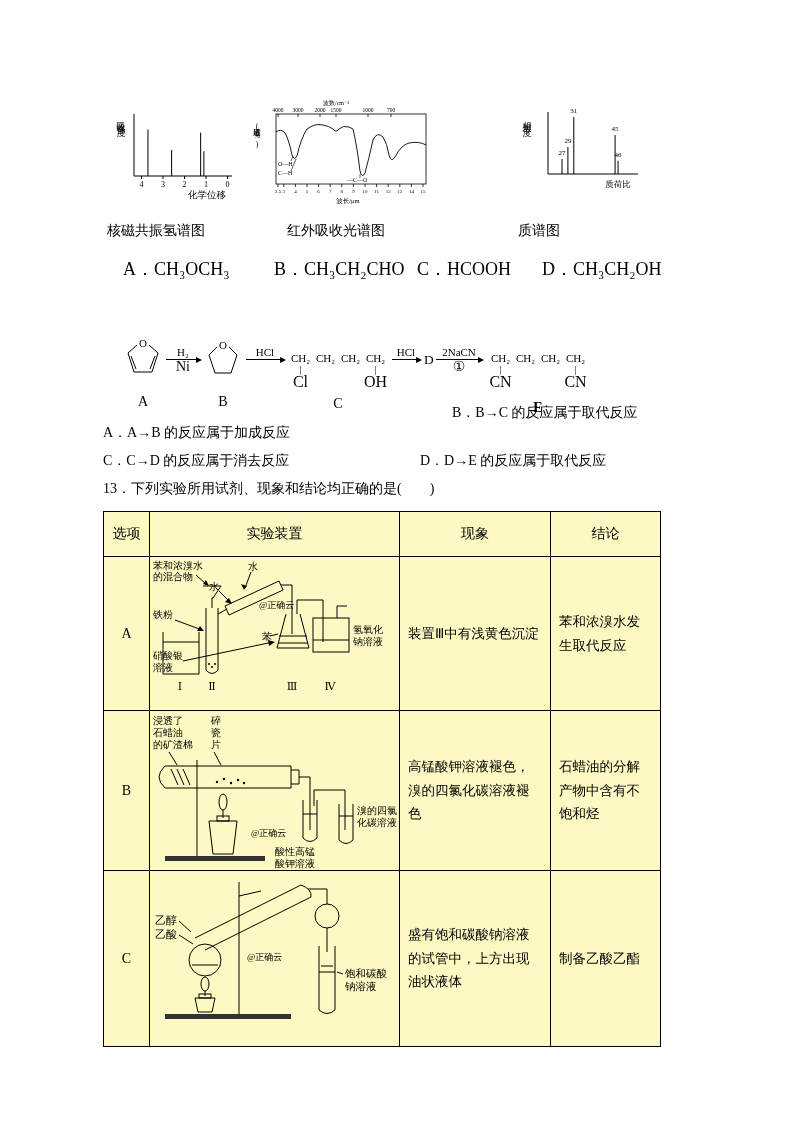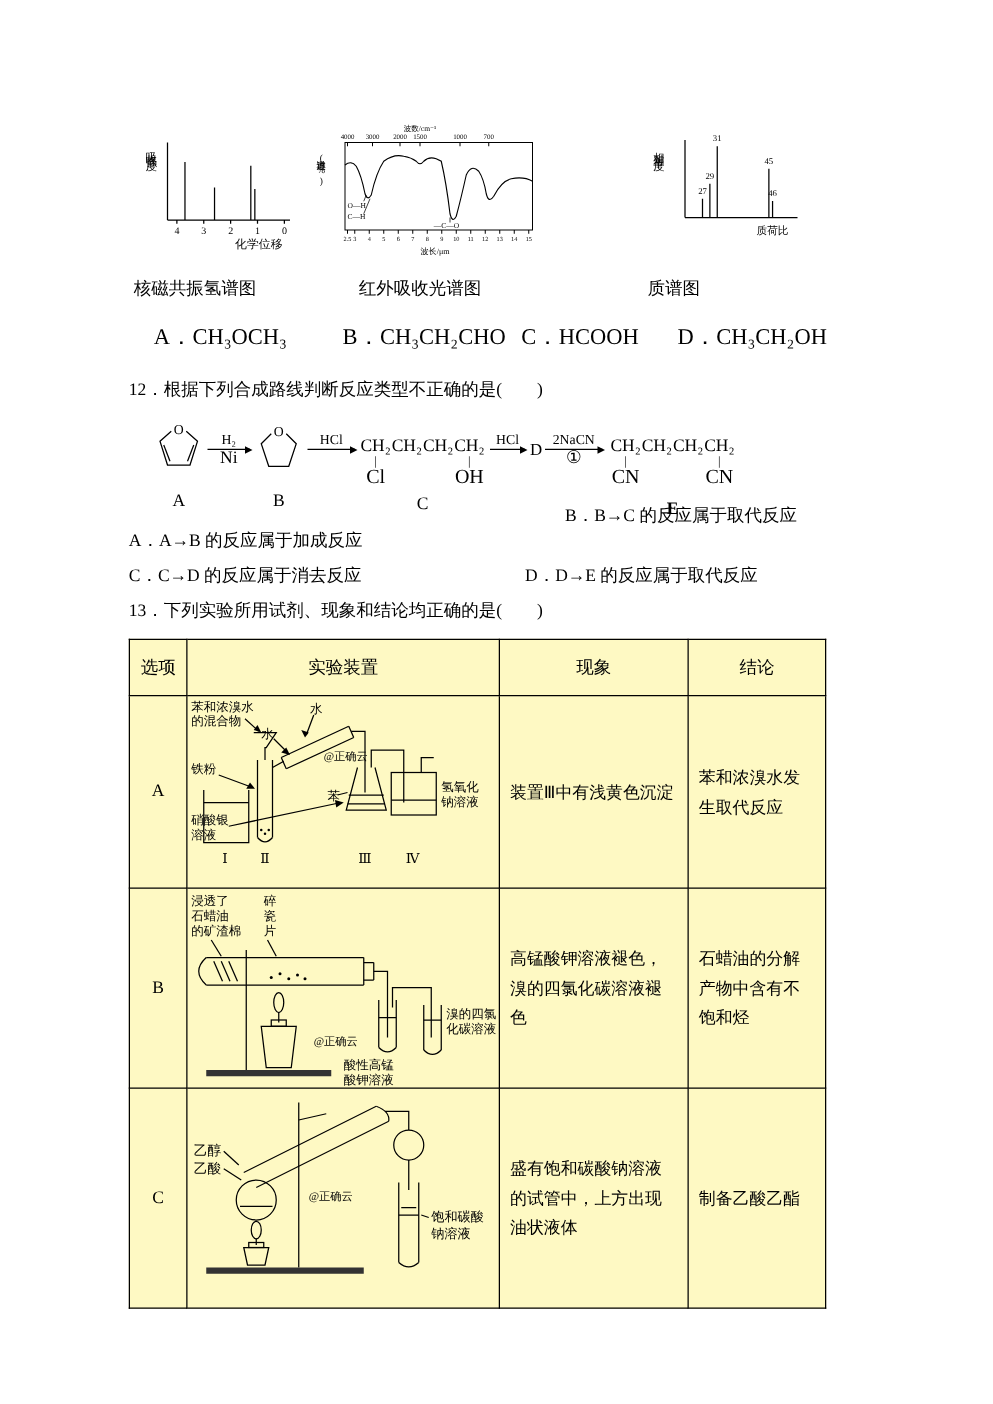--- a/index.html
+++ b/index.html
@@ -28,21 +28,21 @@
   .rarrow { position:absolute; display:flex; flex-direction:column; align-items:center; }
   .rarrow .t { font-size:11px; height:13px; line-height:13px; white-space:nowrap; }
   .rarrow .s { align-self:stretch; height:0; border-top:1px solid #000; position:relative; }
   .rarrow .s::after {
     content:""; position:absolute; right:-2px; top:-3.5px; width:0; height:0;
     border-left:6px solid #000; border-top:3px solid transparent; border-bottom:3px solid transparent;
   }
   .rarrow .b { font-size:14px; height:13px; line-height:13px; white-space:nowrap; }
   .struct { position:absolute; display:flex; }
   .struct .unit { width:25px; display:flex; flex-direction:column; align-items:center; }
-  .struct .unit .f { height:14px; font-size:14px; line-height:14px; white-space:nowrap; }
+  .struct .unit .f { height:14px; font-size:11px; line-height:14px; white-space:nowrap; }
   .struct .unit .bd { height:10px; font-size:10px; line-height:9px; }
   .struct .unit .sb { height:14px; font-size:16px; line-height:13px; }
   .rlabel { position:absolute; text-align:center; font-size:14px; }
   .dcomp { position:absolute; font-size:13.5px; }
 
   
   .qtable { position:absolute; left:103px; top:511px; border-collapse:collapse; table-layout:fixed; background:#fef9c3; }
   .qtable th, .qtable td { border:1px solid #000; }
   .qtable th { font-weight:normal; font-size:14px; text-align:center; height:45px; }
   .qtable td.opt { text-align:center; font-size:14px; }
@@ -172,21 +172,20 @@
 
   <div class="caption" style="left:107px; top:222px;">核磁共振氢谱图</div>
   <div class="caption" style="left:287px; top:222px;">红外吸收光谱图</div>
   <div class="caption" style="left:518px; top:222px;">质谱图</div>
 
   <div class="q11opt" style="left:123px; top:257px;">A．CH₃OCH₃</div>
   <div class="q11opt" style="left:264px; top:257px;margin-left:10px;">B．CH₃CH₂CHO</div>
   <div class="q11opt" style="left:417px; top:257px;">C．HCOOH</div>
   <div class="q11opt" style="left:542px; top:257px;">D．CH₃CH₂OH</div>
 
-  <div class="stem" style="left:103px; top:303px;">12．根据下列合成路线判断反应类型不正确的是(　　)</div>
 
   <div class="route">
 
     <svg class="abs" style="left:10px; top:0;" width="42" height="48" viewBox="0 0 42 48">
       <text x="21" y="13" font-size="11" text-anchor="middle">O</text>
       <path d="M27,11 L36,19 L30,38 L12,38 L6,19 L15,11" fill="none" stroke="#000"></path>
       <line x1="33" y1="22" x2="28" y2="35" stroke="#000"></line>
       <line x1="9" y1="22" x2="14" y2="35" stroke="#000"></line>
     </svg>
     <div class="rlabel" style="left:10px; top:60px; width:42px;">A</div>

